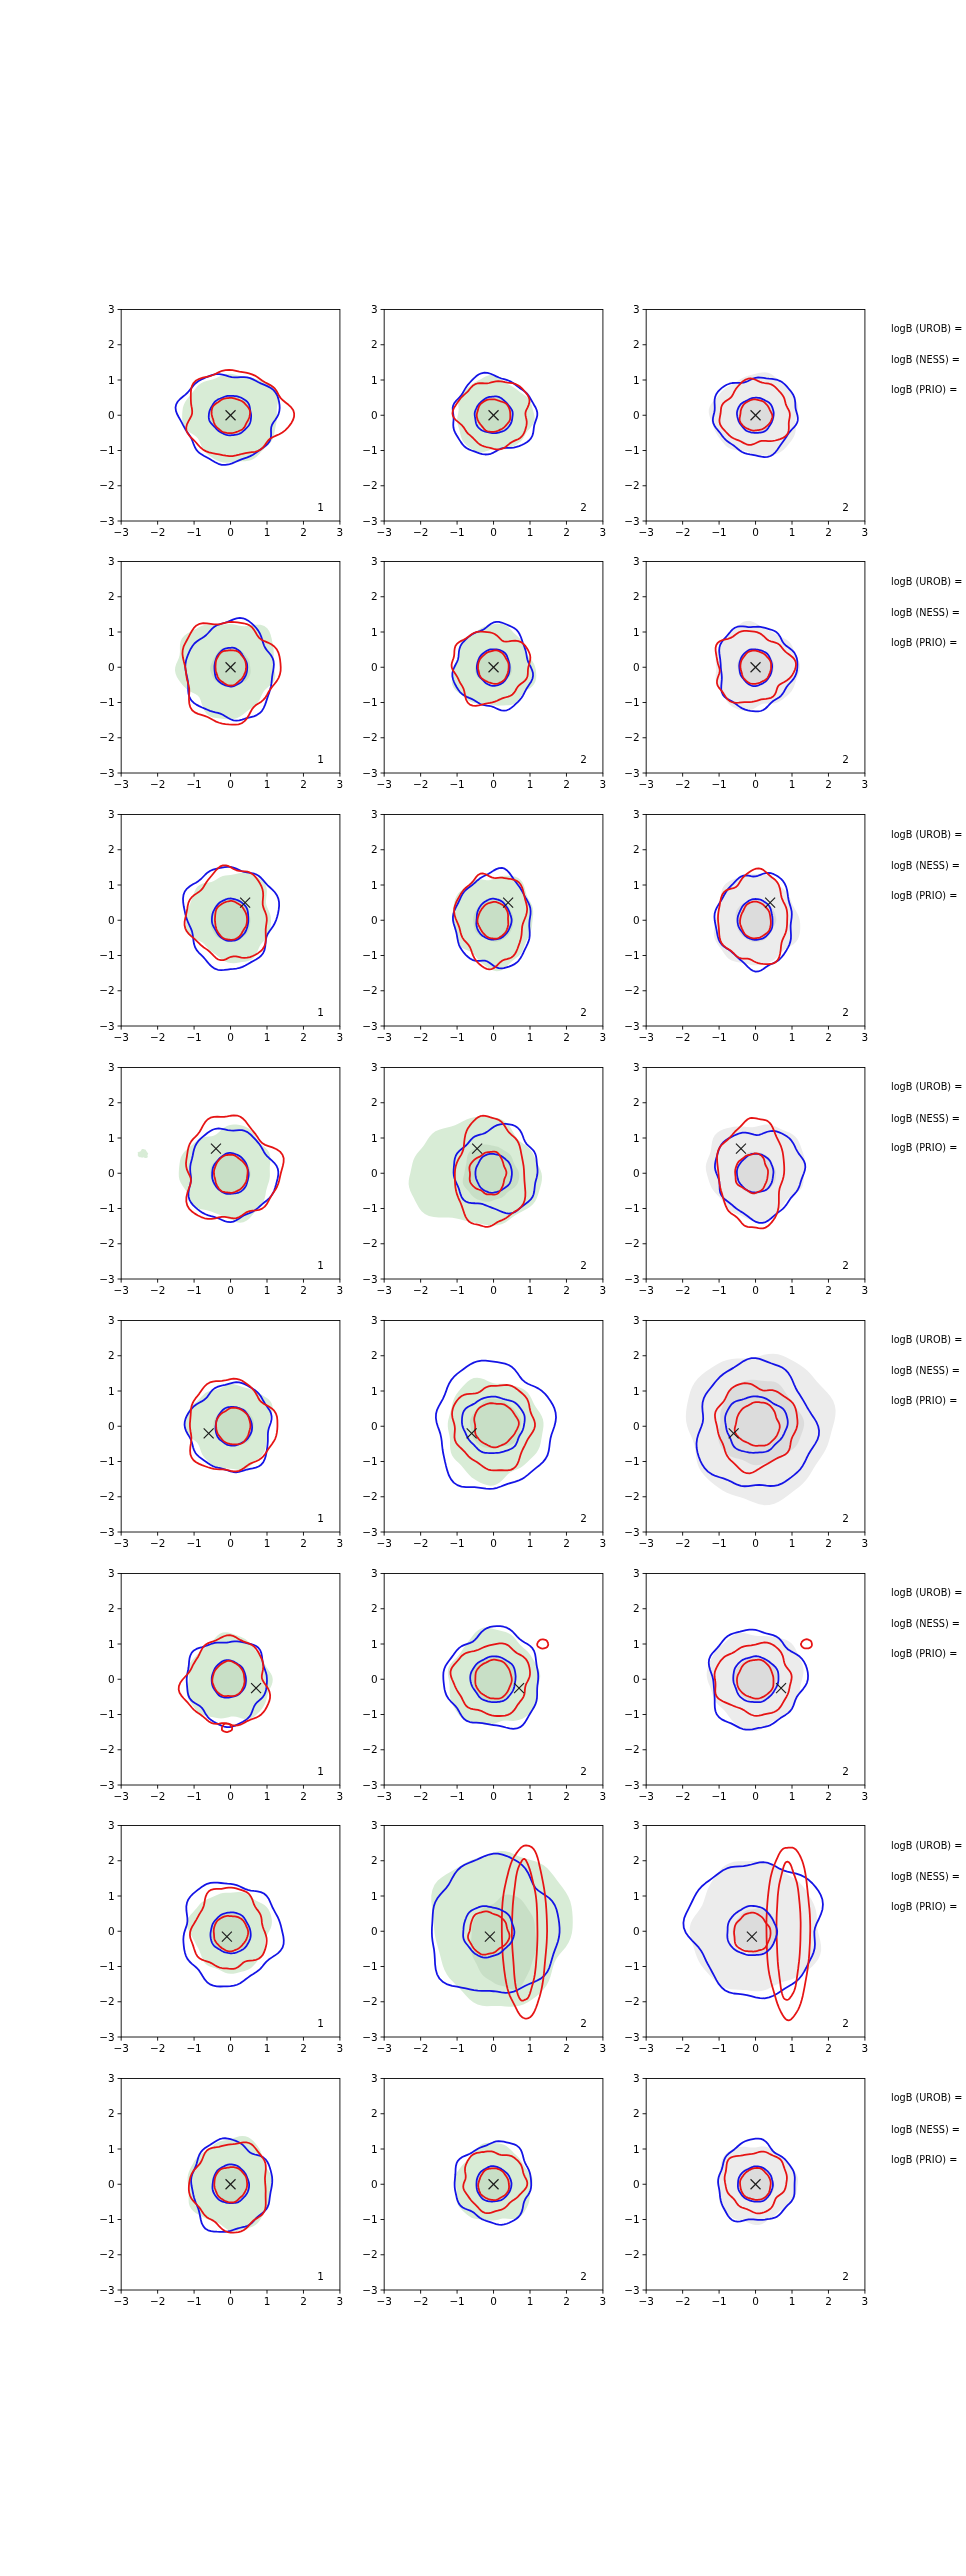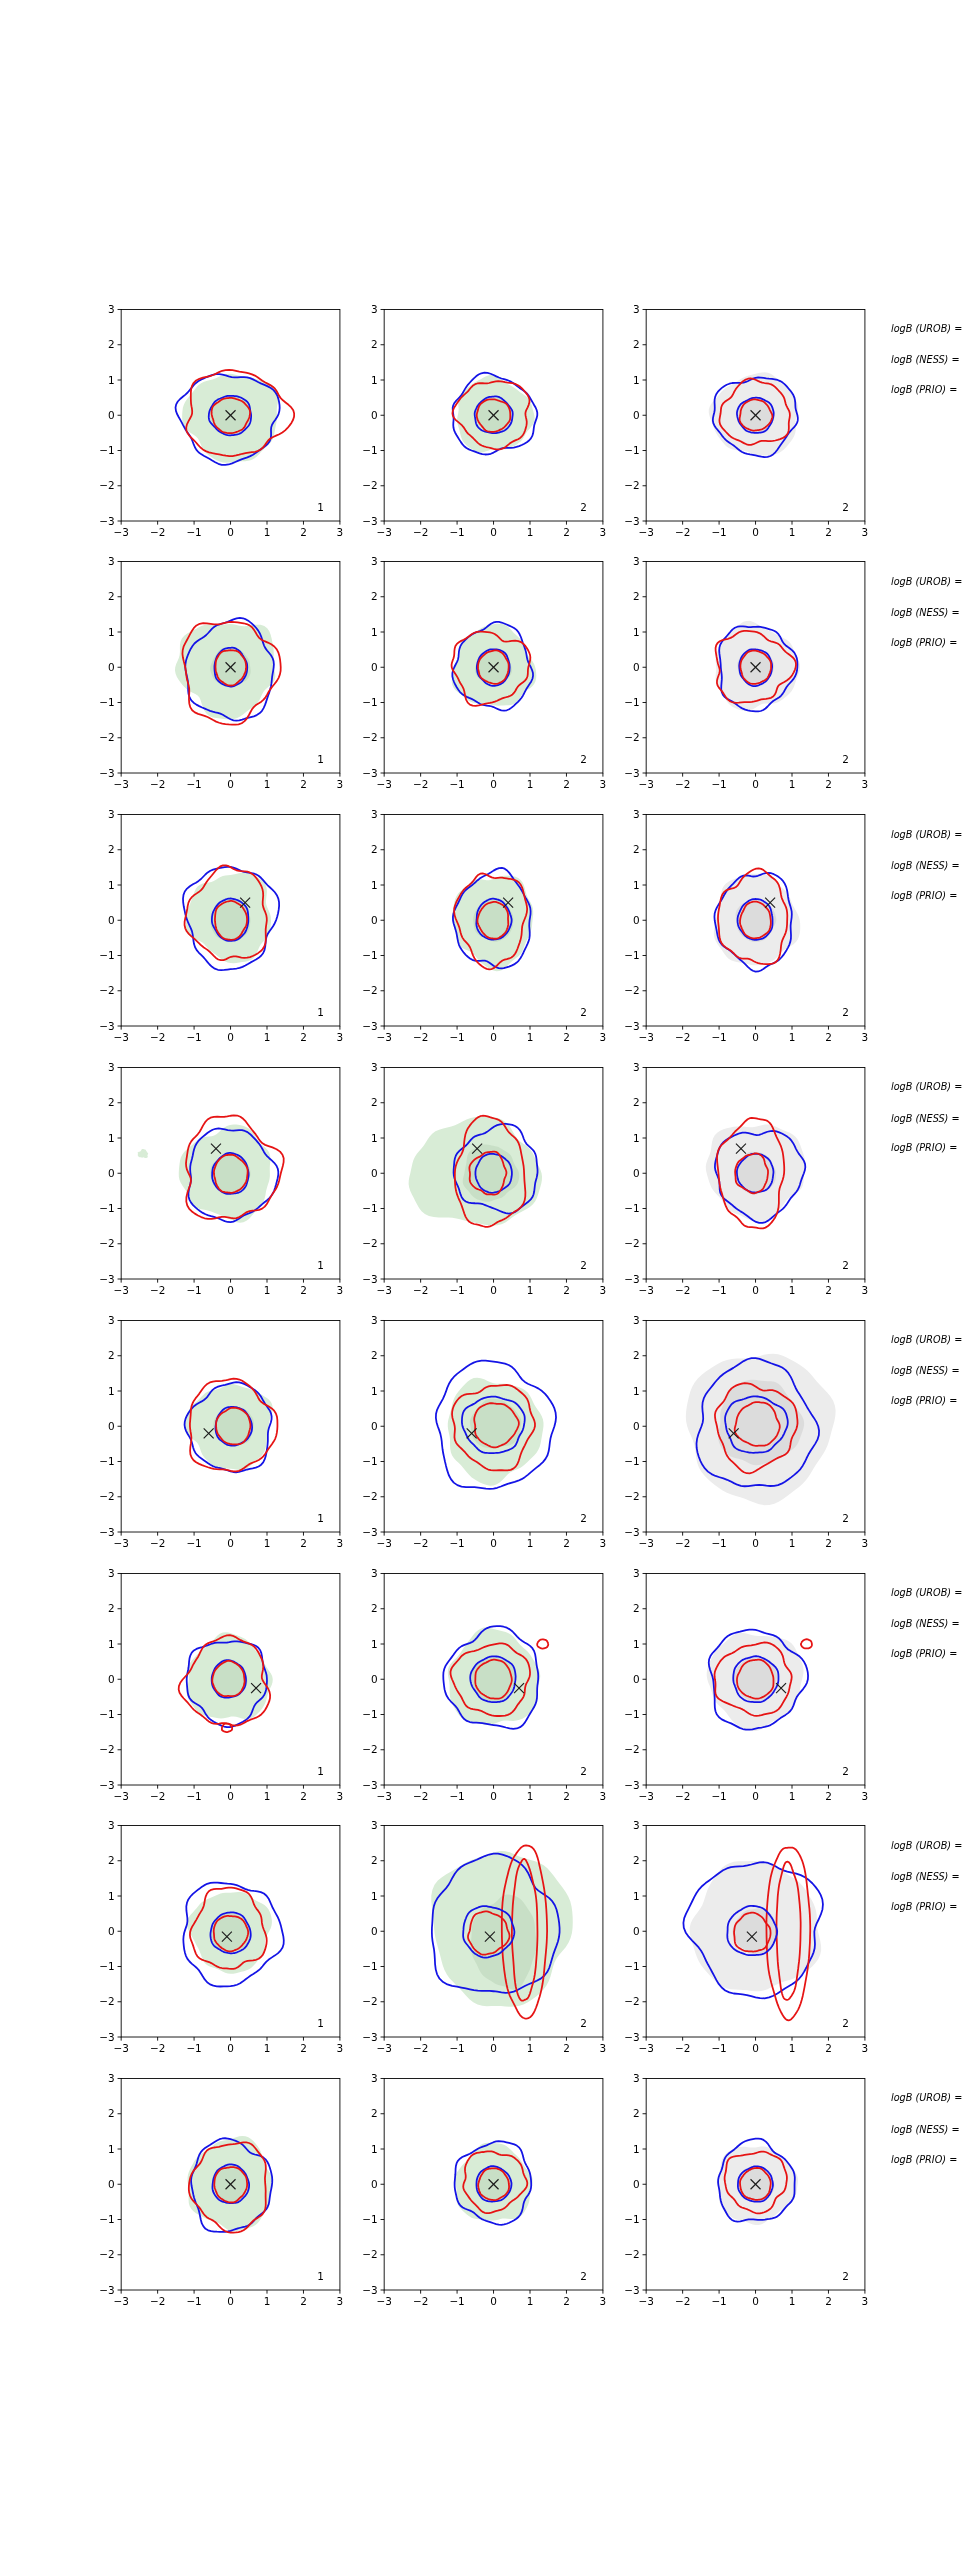--- a/index.html
+++ b/index.html
@@ -1,20 +1,20 @@
 <!DOCTYPE html>
 <html style="font-size:13px"><head>
 <meta charset="utf-8">
 <style>
   html,body{margin:0;padding:0;background:#ffffff;width:966px;height:2576px;overflow:hidden;}
   body{font-family:"DejaVu Sans","Liberation Sans",sans-serif;color:#000;}
   .page{position:relative;width:966px;height:2576px;background:#fff;}
   .panel{position:absolute;}
   svg text{font-family:"DejaVu Sans","Liberation Sans",sans-serif;fill:#000;}
-  .side-label{position:absolute;font-size:9.7px;line-height:13px;white-space:nowrap;color:#000;font-style:italic;}
+  .side-label{position:absolute;font-size:9.7px;line-height:13px;white-space:nowrap;color:#000;}
 </style>
 </head>
 <body>
 
 <div class="page" id="fig">
     <svg width="267" height="243" viewBox="0 0 332 302" class="panel" style="left: 89px; top: 303px;">
       <defs>
         <clipPath id="clip0_0">
           <rect x="40" y="8" width="272" height="263"></rect>
         </clipPath>

